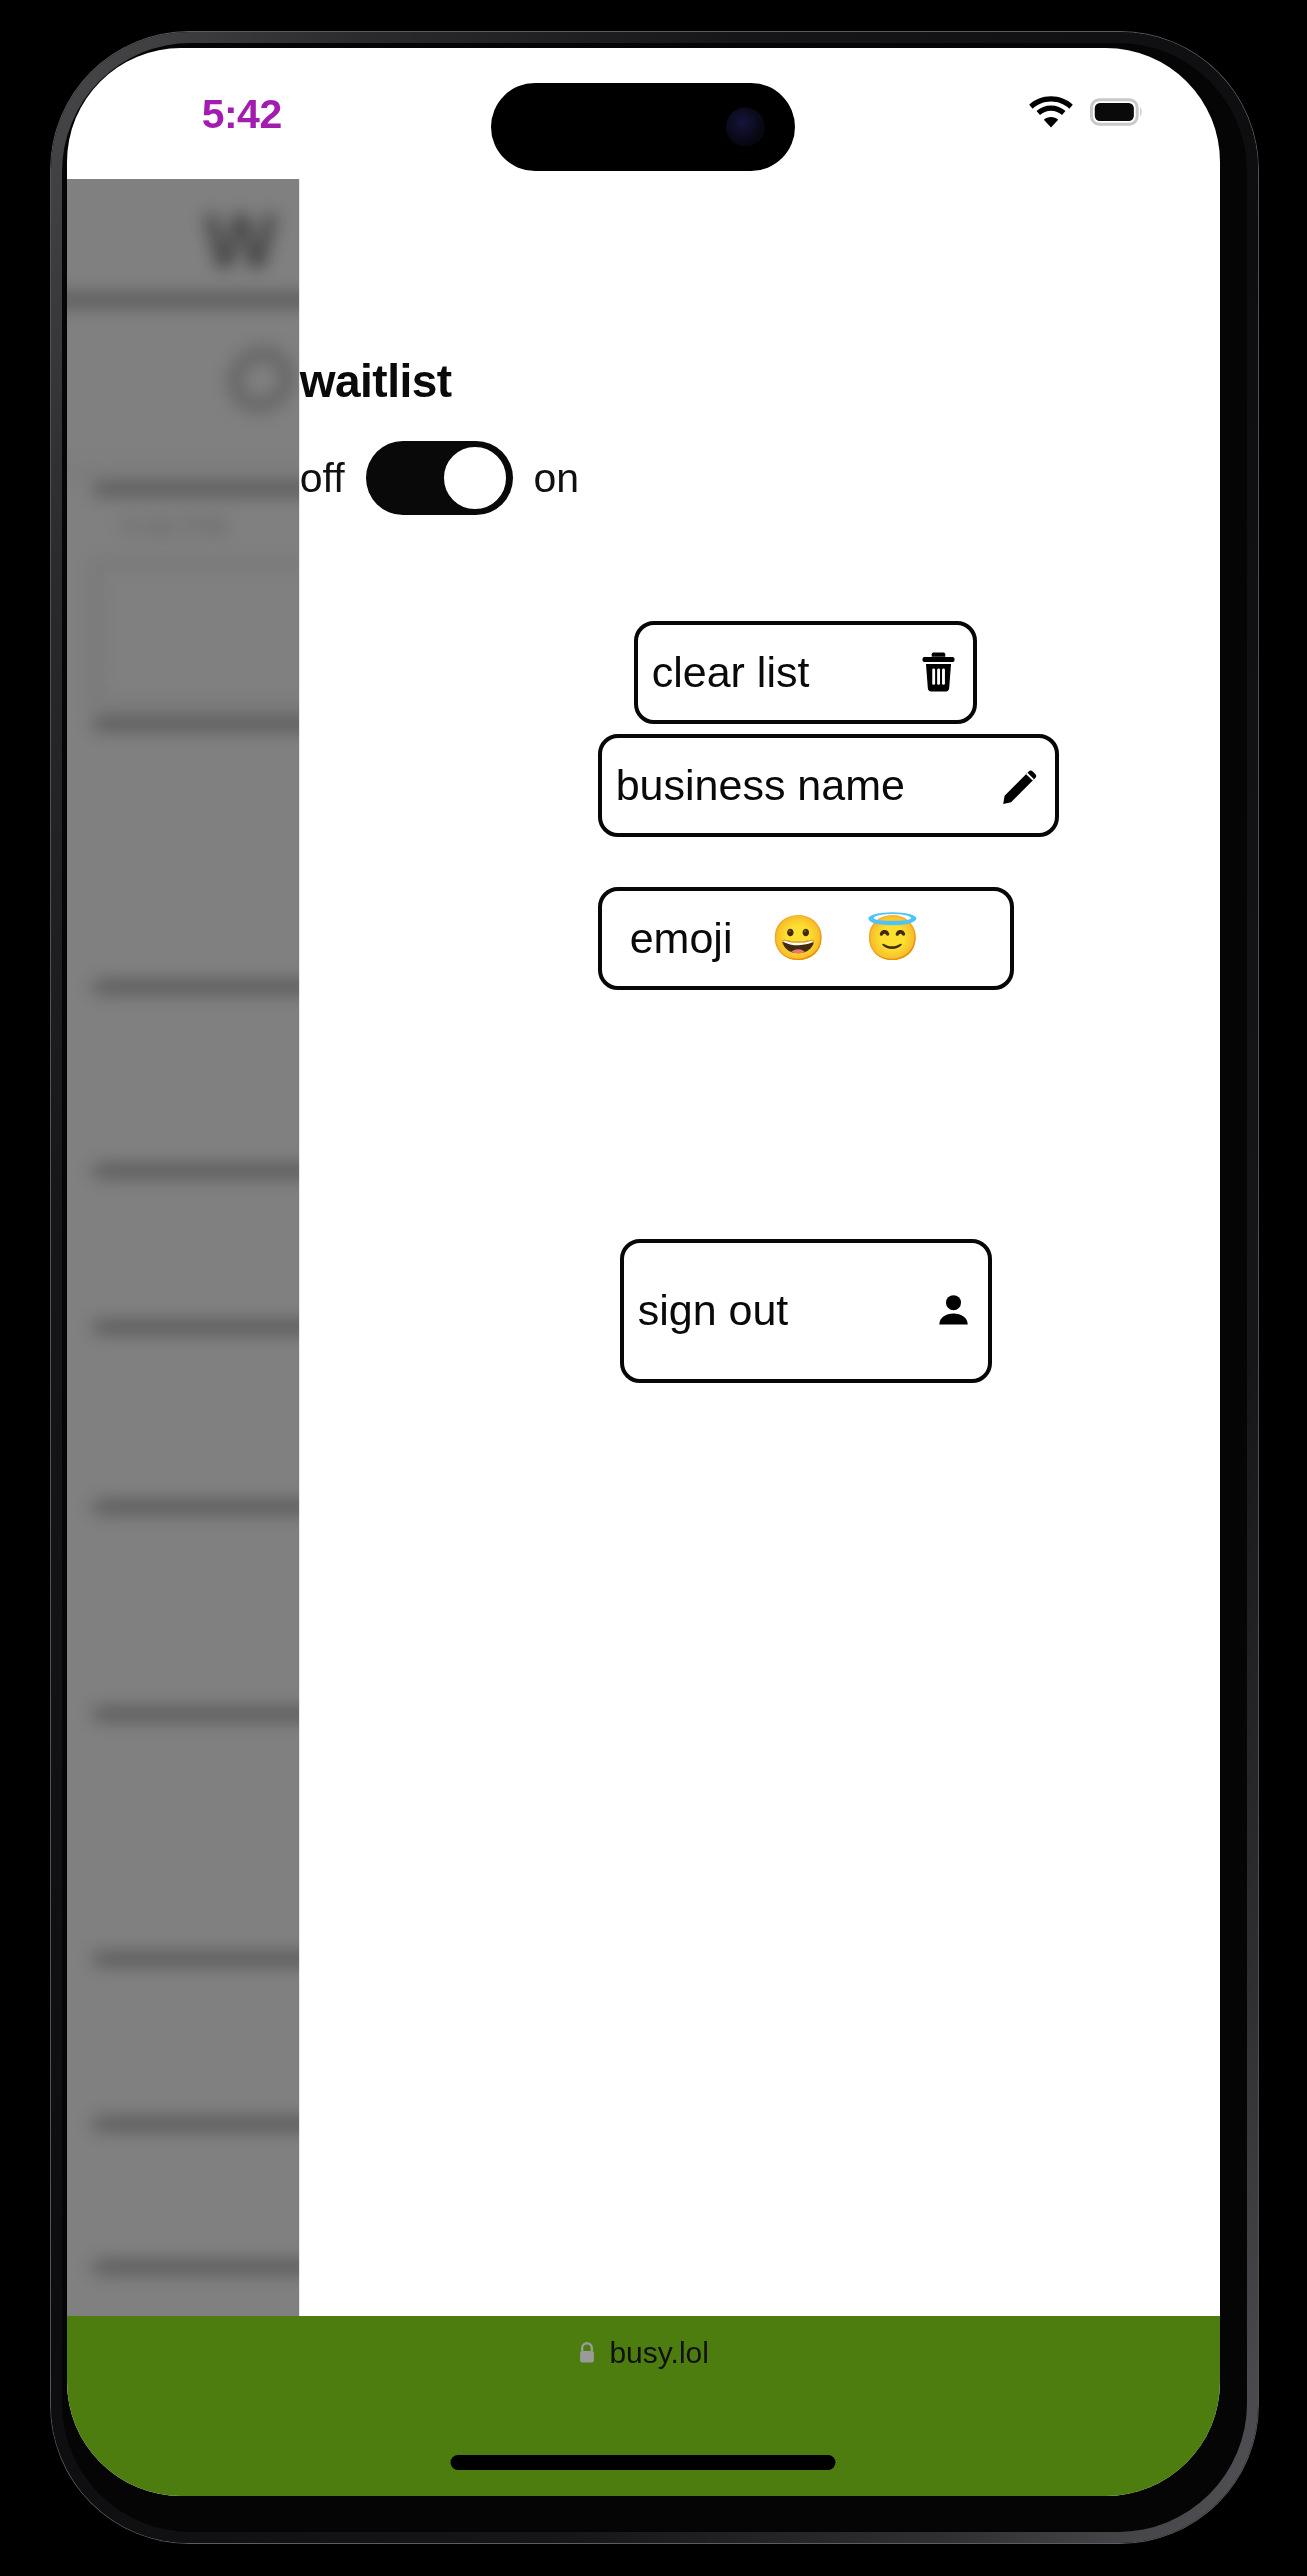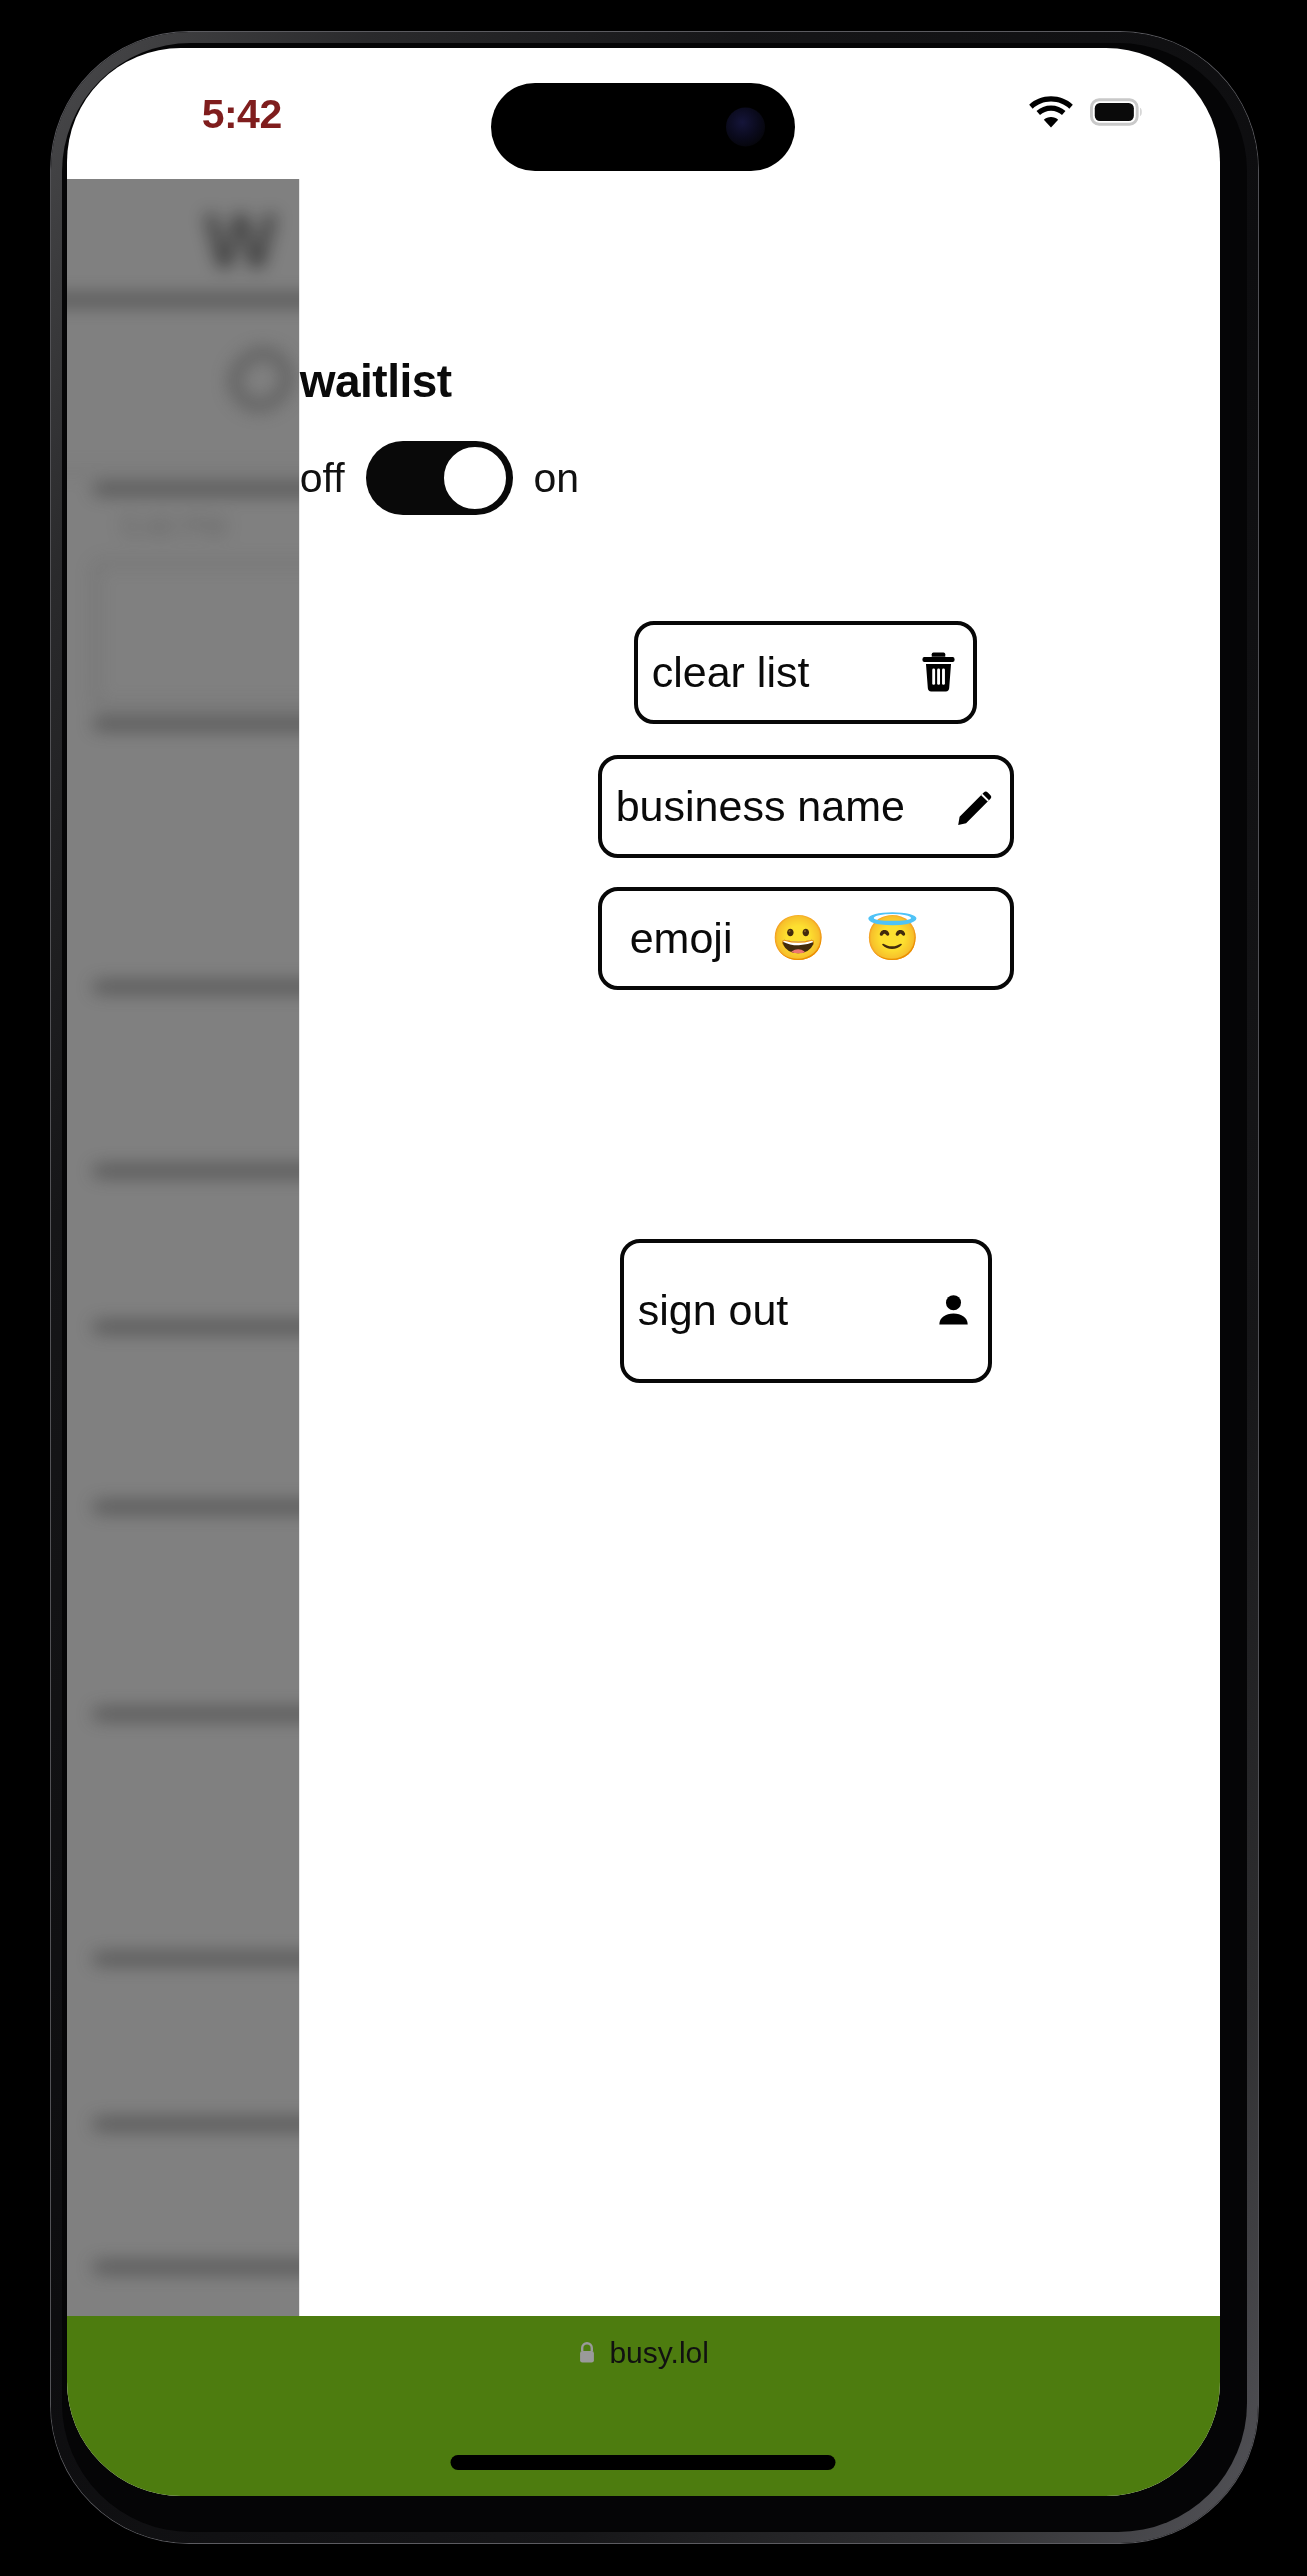--- a/index.html
+++ b/index.html
@@ -66,21 +66,21 @@
     pointer-events: none;
   }
   #status-time {
     position: absolute;
     left: 92px;
     top: 43px;
     width: 166px;
     text-align: center;
     font-size: 41px;
     font-weight: 700;
-    color: #7f1d1d;
+    color: #a21caf;
     letter-spacing: -0.5px;
   }
   #status-right {
     position: absolute;
     right: 77px;
     top: 48px;
     display: flex;
     align-items: center;
     gap: 15.7px;
   }
@@ -253,21 +253,21 @@
     line-height: 1;
     white-space: nowrap;
   }
   .action-icon {
     display: flex;
     align-items: center;
     justify-content: center;
   }
 
   #btn-clear-list   { left: 334px; top: 442px;  width: 343px; height: 103px; }
-  #btn-business-name{ left: 298px; top: 576px;  width: 416px; height: 103px; }
+  #btn-business-name{ left: 298px; top: 555px;  width: 461px; height: 103px; }
   #btn-emoji        { left: 298px; top: 708px;  width: 416px; height: 103px;
                       justify-content: flex-start; gap: 39px; padding: 0 28px; }
   #btn-sign-out     { left: 320px; top: 1060px; width: 372px; height: 144px; }
 
   .emoji-glyph {
     font-size: 44px;
     line-height: 1;
     cursor: pointer;
   }
 

